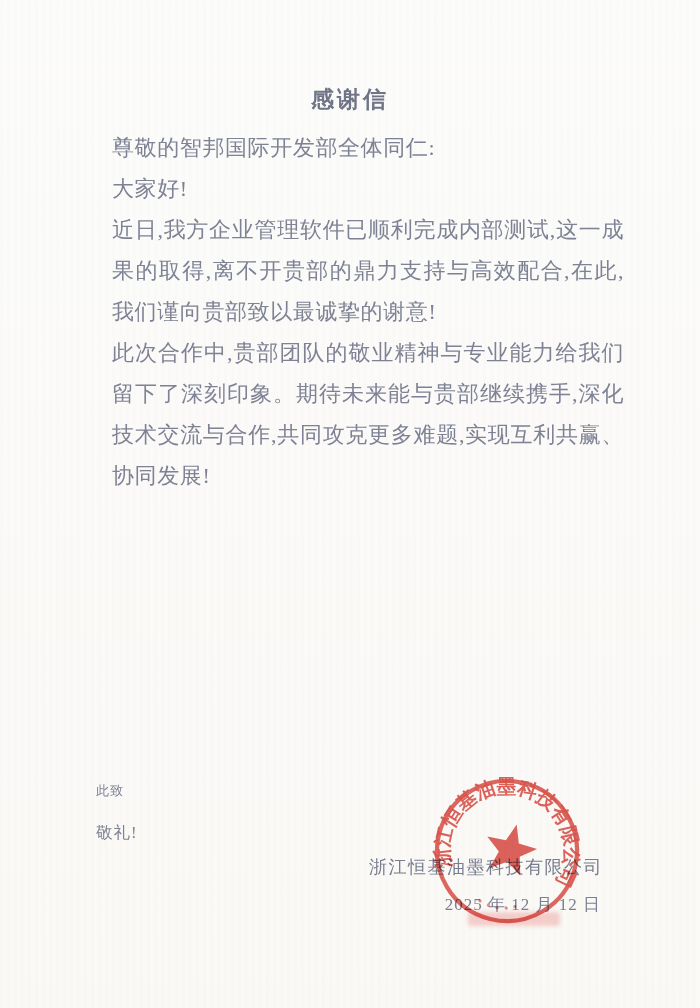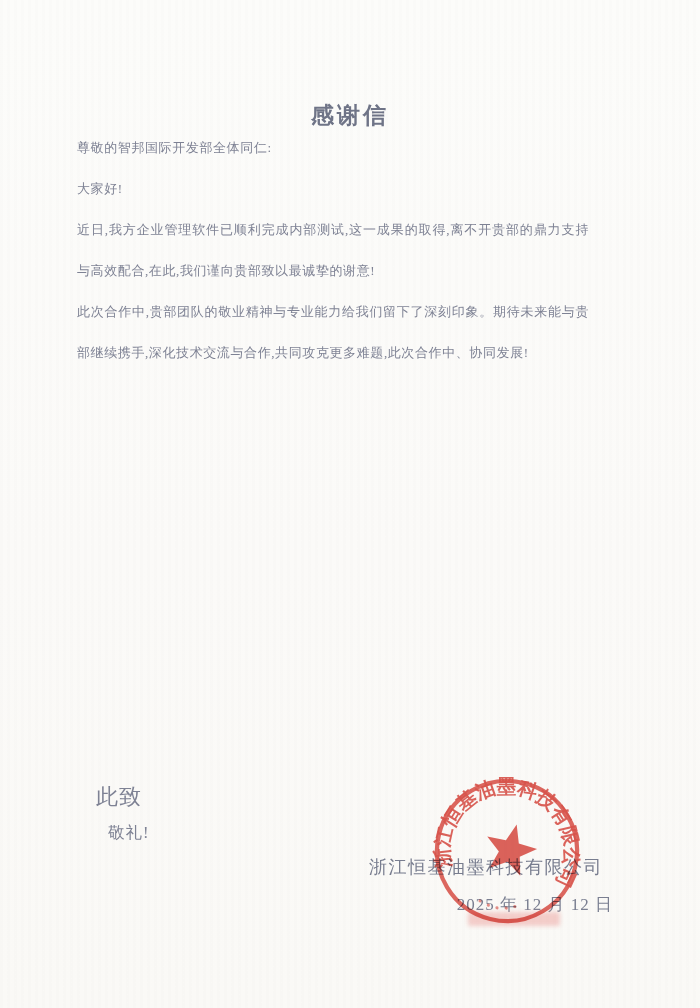--- a/index.html
+++ b/index.html
@@ -13,49 +13,49 @@
     width: 700px;
     height: 1008px;
     overflow: hidden;
     background:
       repeating-linear-gradient(90deg, rgba(0,0,0,0.008) 0 3px, rgba(255,255,255,0) 3px 7px),
       linear-gradient(180deg, #fcfcfa 0%, #fbfaf8 55%, #faf9f6 100%);
     color: #7e8294;
   }
   .title {
     position: absolute;
-    top: 100px; left: 0; right: 0;
+    top: 84px; left: 0; right: 0;
     text-align: center;
     font-size: 23px;
     font-weight: 700;
     letter-spacing: 3px;
     color: #6f7487;
   }
   .content {
     position: absolute;
-    top: 127px; left: 77px;
+    top: 127px; left: 112px;
     width: 512px;
-    font-size: 13px;
+    font-size: 22px;
     letter-spacing: 0.6px;
     line-height: 41px;
     text-align: justify;
   }
   .content p { margin: 0; }
-  .closing-salute  { position: absolute; top: 782px; left: 96px; font-size: 22px; letter-spacing: 1px; }
-  .closing-regards { position: absolute; top: 822px; left: 108px; font-size: 16.5px; letter-spacing: 1px; }
+  .closing-salute  { position: absolute; top: 782px; left: 96px; font-size: 13px; letter-spacing: 1px; }
+  .closing-regards { position: absolute; top: 822px; left: 96px; font-size: 16.5px; letter-spacing: 1px; }
   .sign-company {
     position: absolute;
     top: 855px; right: 97px;
     font-size: 18px;
     letter-spacing: 1.5px;
     color: #787d8f;
   }
   .sign-date {
     position: absolute;
-    top: 893px; right: 87px;
+    top: 893px; right: 99px;
     font-size: 17px;
     letter-spacing: 1px;
     color: #7a7f91;
   }
   .stamp {
     position: absolute;
     left: 422px; top: 766px;
     width: 170px; height: 170px;
     mix-blend-mode: multiply;
     opacity: 0.92;
@@ -73,21 +73,21 @@
 <body>
 
 <div class="page">
 
   <div class="title">感谢信</div>
 
   <div class="content">
     <p>尊敬的智邦国际开发部全体同仁:</p>
     <p>大家好!</p>
     <p>近日,我方企业管理软件已顺利完成内部测试,这一成果的取得,离不开贵部的鼎力支持与高效配合,在此,我们谨向贵部致以最诚挚的谢意!</p>
-    <p>此次合作中,贵部团队的敬业精神与专业能力给我们留下了深刻印象。期待未来能与贵部继续携手,深化技术交流与合作,共同攻克更多难题,此次合作中、协同发展!</p>
+    <p>此次合作中,贵部团队的敬业精神与专业能力给我们留下了深刻印象。期待未来能与贵部继续携手,深化技术交流与合作,共同攻克更多难题,实现互利共赢、协同发展!</p>
   </div>
 
   <div class="closing-salute">此致</div>
   <div class="closing-regards">敬礼!</div>
 
   <div class="sign-company">浙江恒基油墨科技有限公司</div>
   <div class="sign-date">2025 年 12 月 12 日</div>
 
   <div class="redaction"></div>
 

